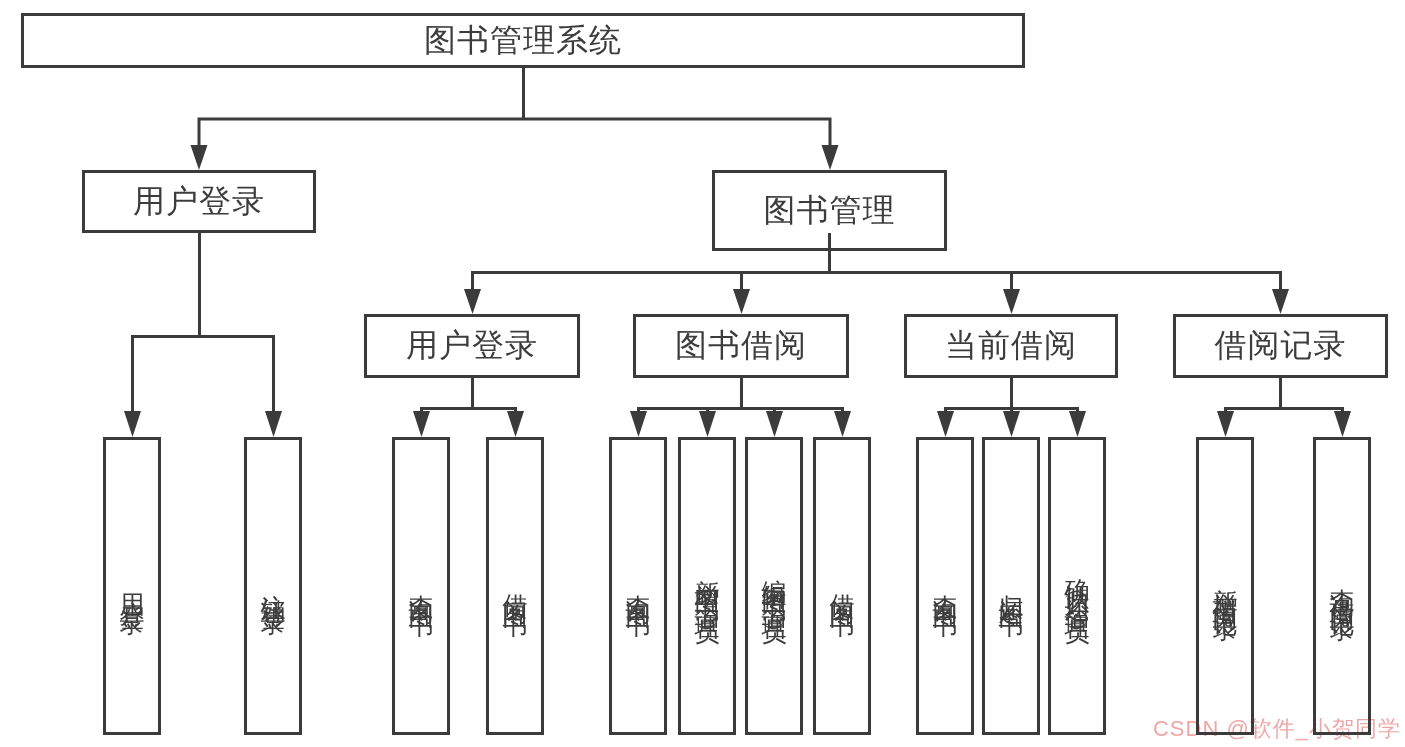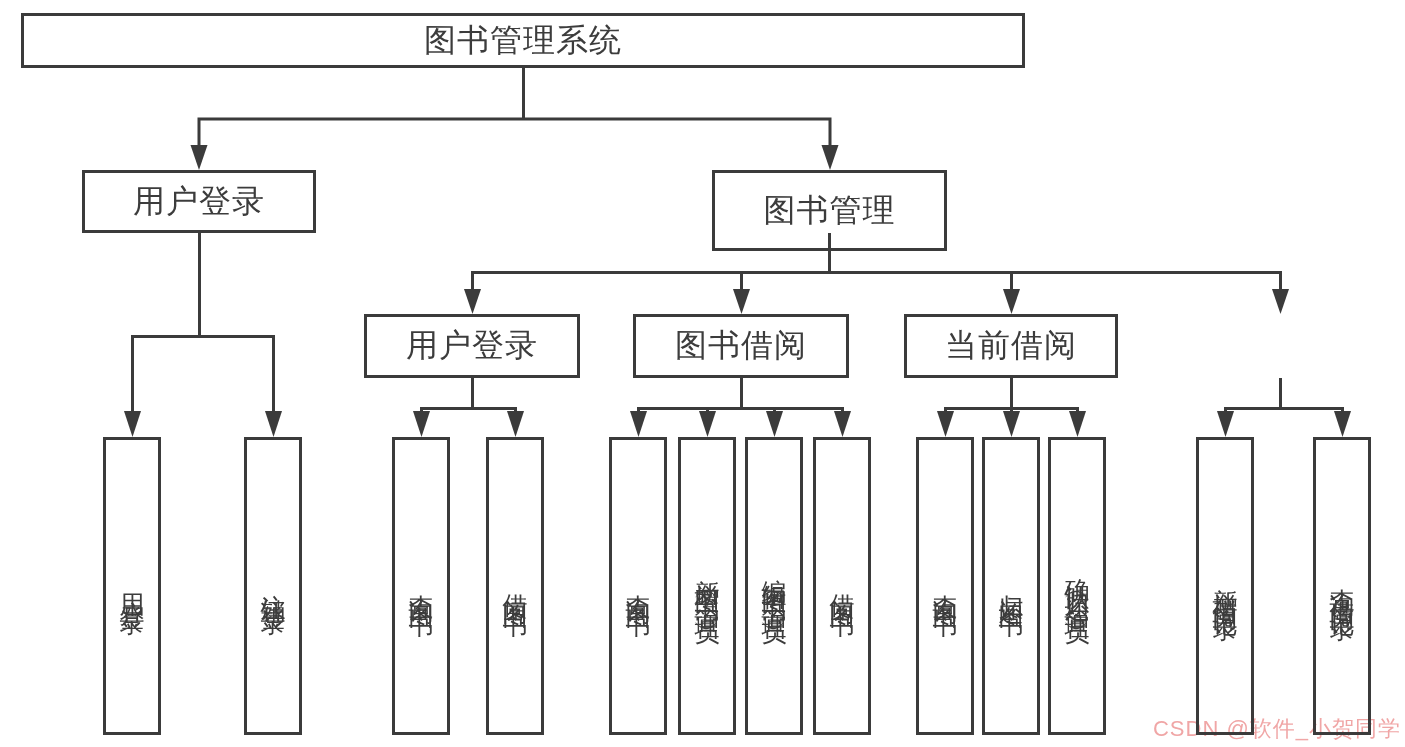--- a/index.html
+++ b/index.html
@@ -106,20 +106,23 @@
 
   <div class="node hnode l3a">
     <span>用户登录</span>
   </div>
   <div class="node hnode l3b">
     <span>图书借阅</span>
   </div>
   <div class="node hnode l3c">
     <span>当前借阅</span>
   </div>
+  <div class="node hnode l3d">
+    <span>借阅记录</span>
+  </div>
 
   <div class="node vnode leaf lf1">
     <span>用户登录</span>
   </div>
   <div class="node vnode leaf lf2">
     <span>注销登录</span>
   </div>
   <div class="node vnode leaf lf3">
     <span>查询图书</span>
   </div>

